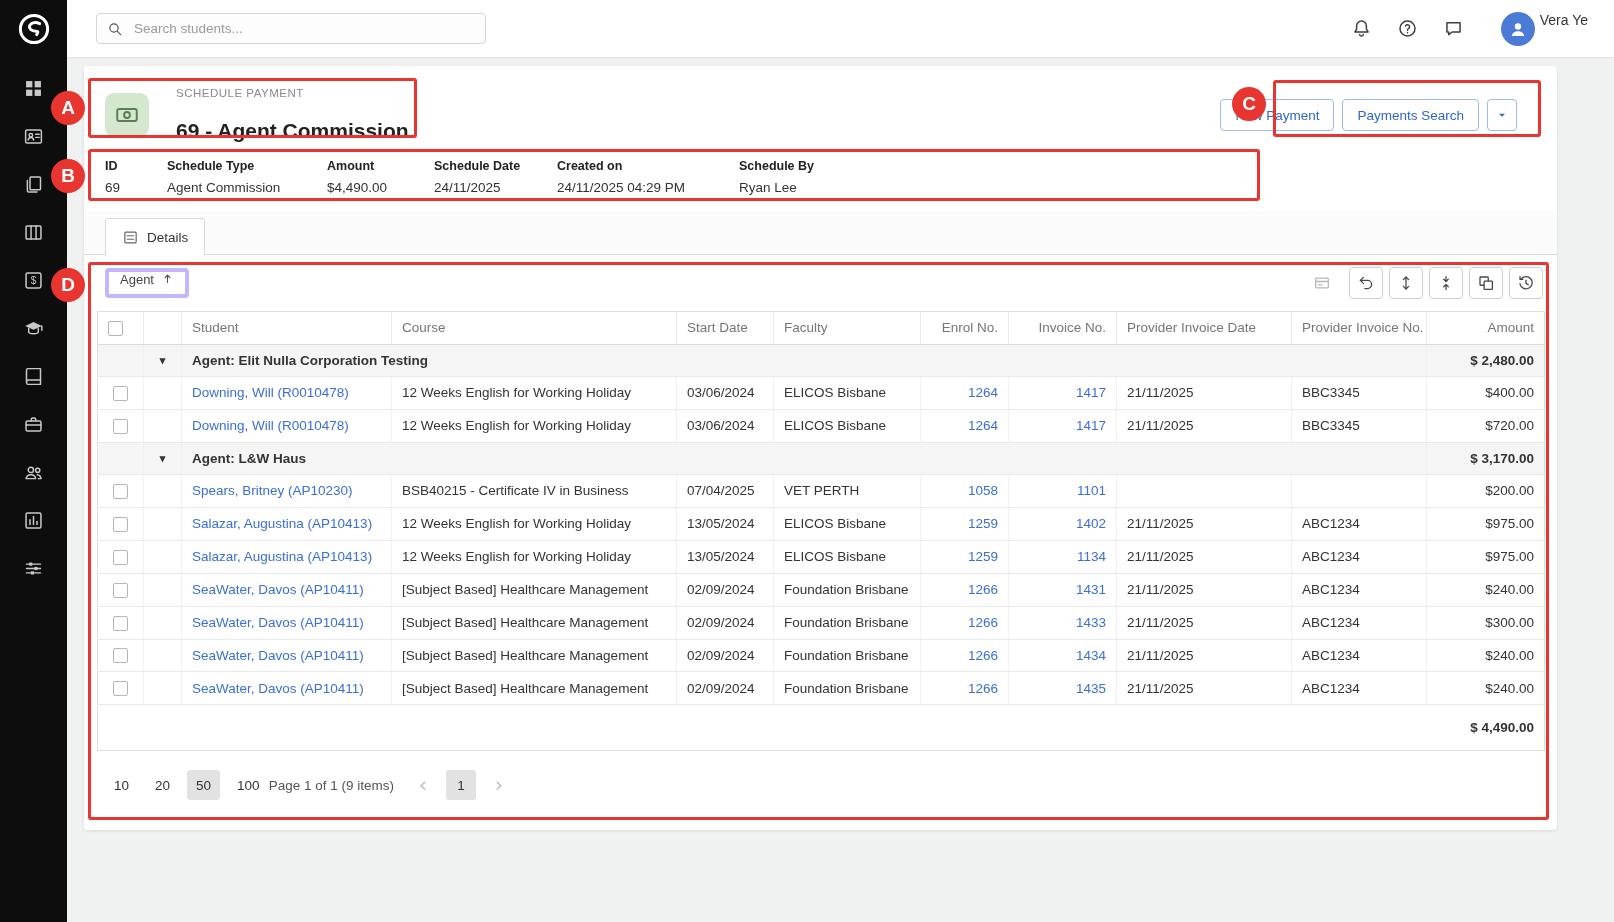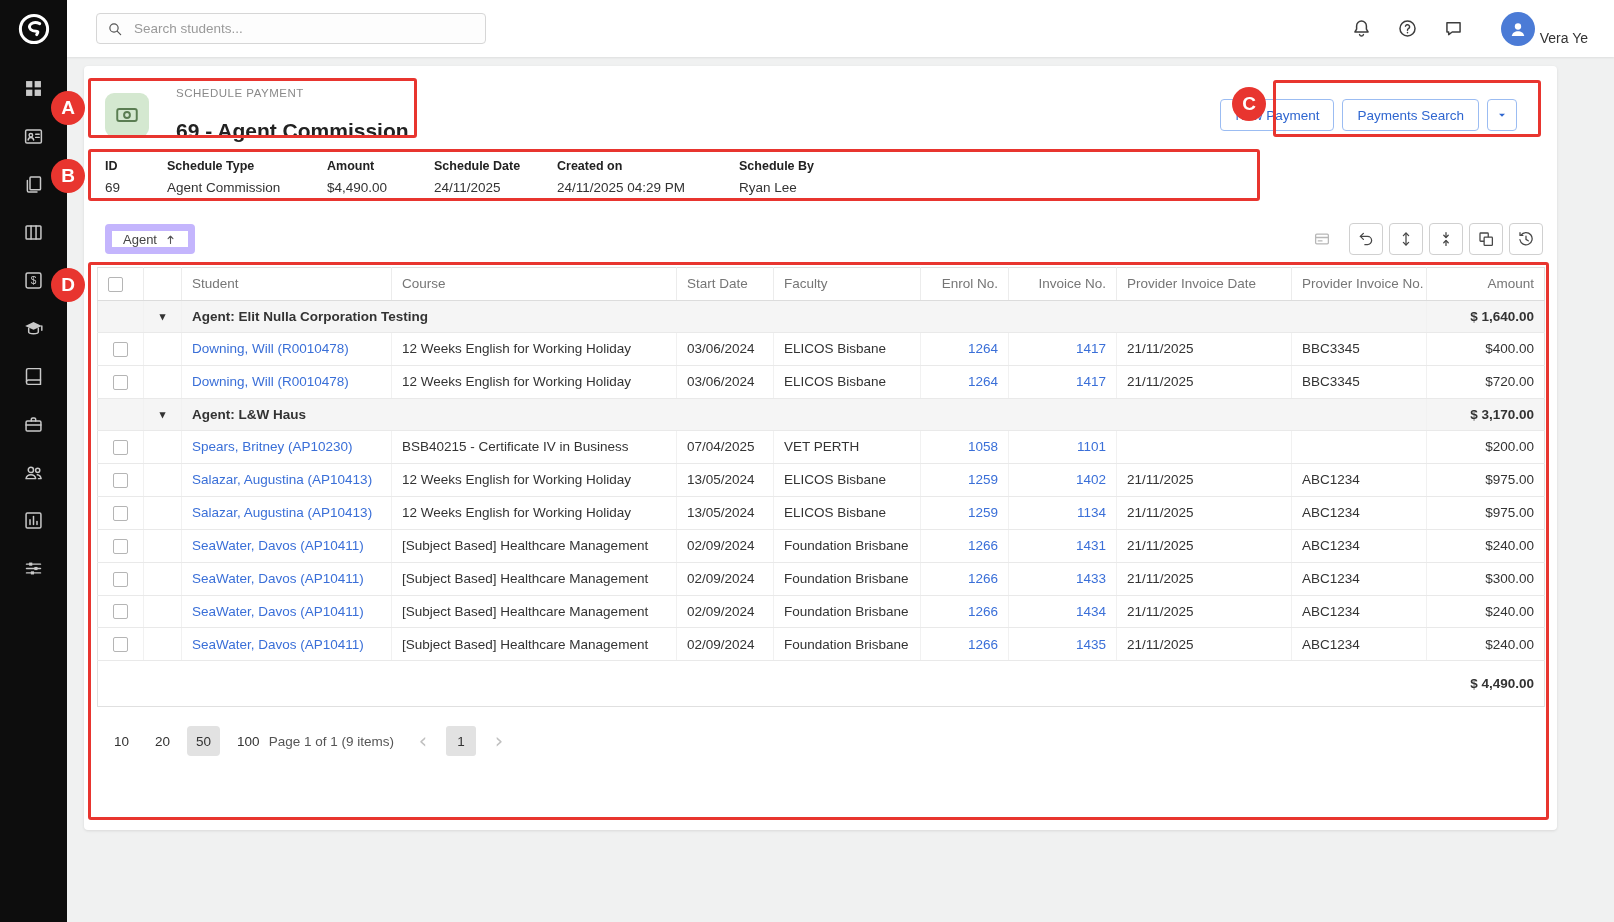--- a/index.html
+++ b/index.html
@@ -31,21 +31,21 @@
   .main{flex:1;display:flex;flex-direction:column;min-width:0}
   .topbar{height:57px;background:#fff;display:flex;align-items:center;justify-content:space-between;
     padding:0 22px 0 29px;box-shadow:0 1px 2px rgba(0,0,0,.08);position:relative;z-index:2}
   .search-box{display:flex;align-items:center;width:390px;height:31px;border:1px solid #d6d6d6;border-radius:4px;background:#fdfdfd;padding:0 10px;color:#666}
   .search-box .icn{width:16px;height:16px;color:#555;flex-shrink:0}
   .search-box input{border:none;outline:none;background:transparent;flex:1;font:13.5px "Liberation Sans",sans-serif;color:#333;margin-left:9px}
   .search-box input::placeholder{color:#9a9a9a}
   .topbar-right{display:flex;align-items:center;gap:12px}
   .icon-btn{width:34px;height:34px;border:none;background:none;color:#3d3d3d;display:flex;align-items:center;justify-content:center;cursor:pointer;padding:0}
   .icon-btn .icn{width:21px;height:21px}
-  .user{display:flex;align-items:flex-end;gap:5px;margin-left:18px;cursor:pointer}
+  .user{display:flex;align-items:flex-start;gap:5px;margin-left:18px;cursor:pointer}
   .avatar{width:34px;height:34px;border-radius:50%;background:#4b7bd6;display:flex;align-items:center;justify-content:center}
   .avatar .icn{width:20px;height:20px;color:#fff}
   .user-name{font-size:14px;color:#333;font-weight:500;margin-right:4px}
 
   .content{flex:1;padding:9px 57px 0 17px;overflow:hidden}
   .card{background:#fff;border-radius:4px;box-shadow:0 1px 3px rgba(0,0,0,.10);min-height:764px;padding-bottom:14px}
 
   
   .card-header{display:flex;justify-content:space-between;align-items:center;padding:21px 24px 10px 21px}
   .header-left{display:flex;align-items:center;gap:27px}
@@ -71,21 +71,21 @@
 
   
   .tabstrip{display:flex;padding:6px 0 0 21px;border-bottom:1px solid #d9d9d9;background:#fbfbfb}
   .tab{display:flex;align-items:center;gap:8px;height:37px;padding:0 16px;background:#fff;border:1px solid #d9d9d9;border-bottom:none;
     border-radius:4px 4px 0 0;font-size:13.5px;color:#333;position:relative;top:1px;cursor:pointer}
   .tab .icn{width:17px;height:17px;color:#666}
 
   
   .panel{padding:0 12px 0 13px}
   .grid-toolbar{display:flex;justify-content:space-between;align-items:center;padding:12px 2px 12px 8px}
-  .sort-chip{display:flex;align-items:center;gap:7px;height:30px;padding:0 11px;border:7px solid #c4b5fd;border-radius:4px;background:#fff;
+  .sort-chip{display:flex;gap:7px;height:30px;padding:0 11px;border:4px solid #c4b5fd;border-radius:4px;background:#fff;
     font:13px "Liberation Sans",sans-serif;color:#444;cursor:pointer}
   .sort-chip .icn{width:13px;height:13px;color:#555}
   .toolbar-icons{display:flex;gap:6px;align-items:center}
   .tbtn{width:34px;height:32px;border:1px solid #d0d0d0;border-radius:4px;background:#fff;color:#474747;display:flex;align-items:center;justify-content:center;cursor:pointer;padding:0}
   .tbtn .icn{width:18px;height:18px}
   .tbtn.plain{border:none;color:#b7b7b7;cursor:default;margin-right:4px}
 
   table.grid{width:100%;border-collapse:collapse;border:1px solid #e0e0e0;table-layout:fixed;font-size:13.5px;color:#333}
   .grid th{font-weight:400;color:#767676;text-align:left;padding:8px 10px;border-bottom:1px solid #dcdcdc;border-right:1px solid #ececec;white-space:nowrap;overflow:hidden}
   .grid td{padding:8px 10px;border-bottom:1px solid #e9e9e9;border-right:1px solid #f1f1f1;white-space:nowrap;overflow:hidden;text-overflow:ellipsis;background:#fff}
@@ -348,20 +348,32 @@
             <div class="sum-field">
               <div class="sum-label">Created on</div>
               <div class="sum-value">24/11/2025 04:29 PM</div>
             </div>
             <div class="sum-field">
               <div class="sum-label">Schedule By</div>
               <div class="sum-value">Ryan Lee</div>
             </div>
           </div>
 
+        <div class="tabstrip">
+          <div class="tab">
+            <span class="icn">
+              <svg viewBox="0 0 24 24" fill="none" stroke="currentColor" stroke-width="1.7" stroke-linecap="round">
+                <rect x="4" y="4.5" width="16" height="15" rx="1.5"></rect>
+                <line x1="7.5" y1="9.5" x2="16.5" y2="9.5"></line>
+                  <line x1="7.5" y1="14.5" x2="16.5" y2="14.5"></line>
+              </svg>
+            </span>
+            <span>Details</span>
+          </div>
+        </div>
 
         <div class="panel">
           <div class="grid-toolbar">
             <button class="sort-chip">
               <span>Agent</span>
               <span class="icn">
                 <svg viewBox="0 0 24 24" fill="none" stroke="currentColor" stroke-width="2" stroke-linecap="round" stroke-linejoin="round">
                   <line x1="12" y1="19.5" x2="12" y2="6"></line>
                     <path d="M7.5 10.5L12 6l4.5 4.5"></path>
                 </svg>
@@ -451,21 +463,21 @@
                   <th>Provider Invoice Date</th>
                   <th>Provider Invoice No.</th>
                   <th class="num">Amount</th>
                 </tr>
               </thead>
             <tbody>
                 <tr class="group-row">
                   <td></td>
                   <td class="caret-cell">▾</td>
                   <td colspan="8" class="group-label">Agent: Elit Nulla Corporation Testing</td>
-                  <td class="num" style="font-weight: 700;">$ 1,640.00</td>
+                  <td class="num" style="font-weight: 700;">$ 2,480.00</td>
                 </tr>
                 <tr>
                   <td class="check-cell"><span class="cbx"></span></td>
                   <td></td>
                   <td><a class="link">Downing, Will (R0010478)</a></td>
                   <td>12 Weeks English for Working Holiday</td>
                   <td>03/06/2024</td>
                   <td>ELICOS Bisbane</td>
                   <td class="num"><a class="link">1264</a></td>
                   <td class="num"><a class="link">1417</a></td>

